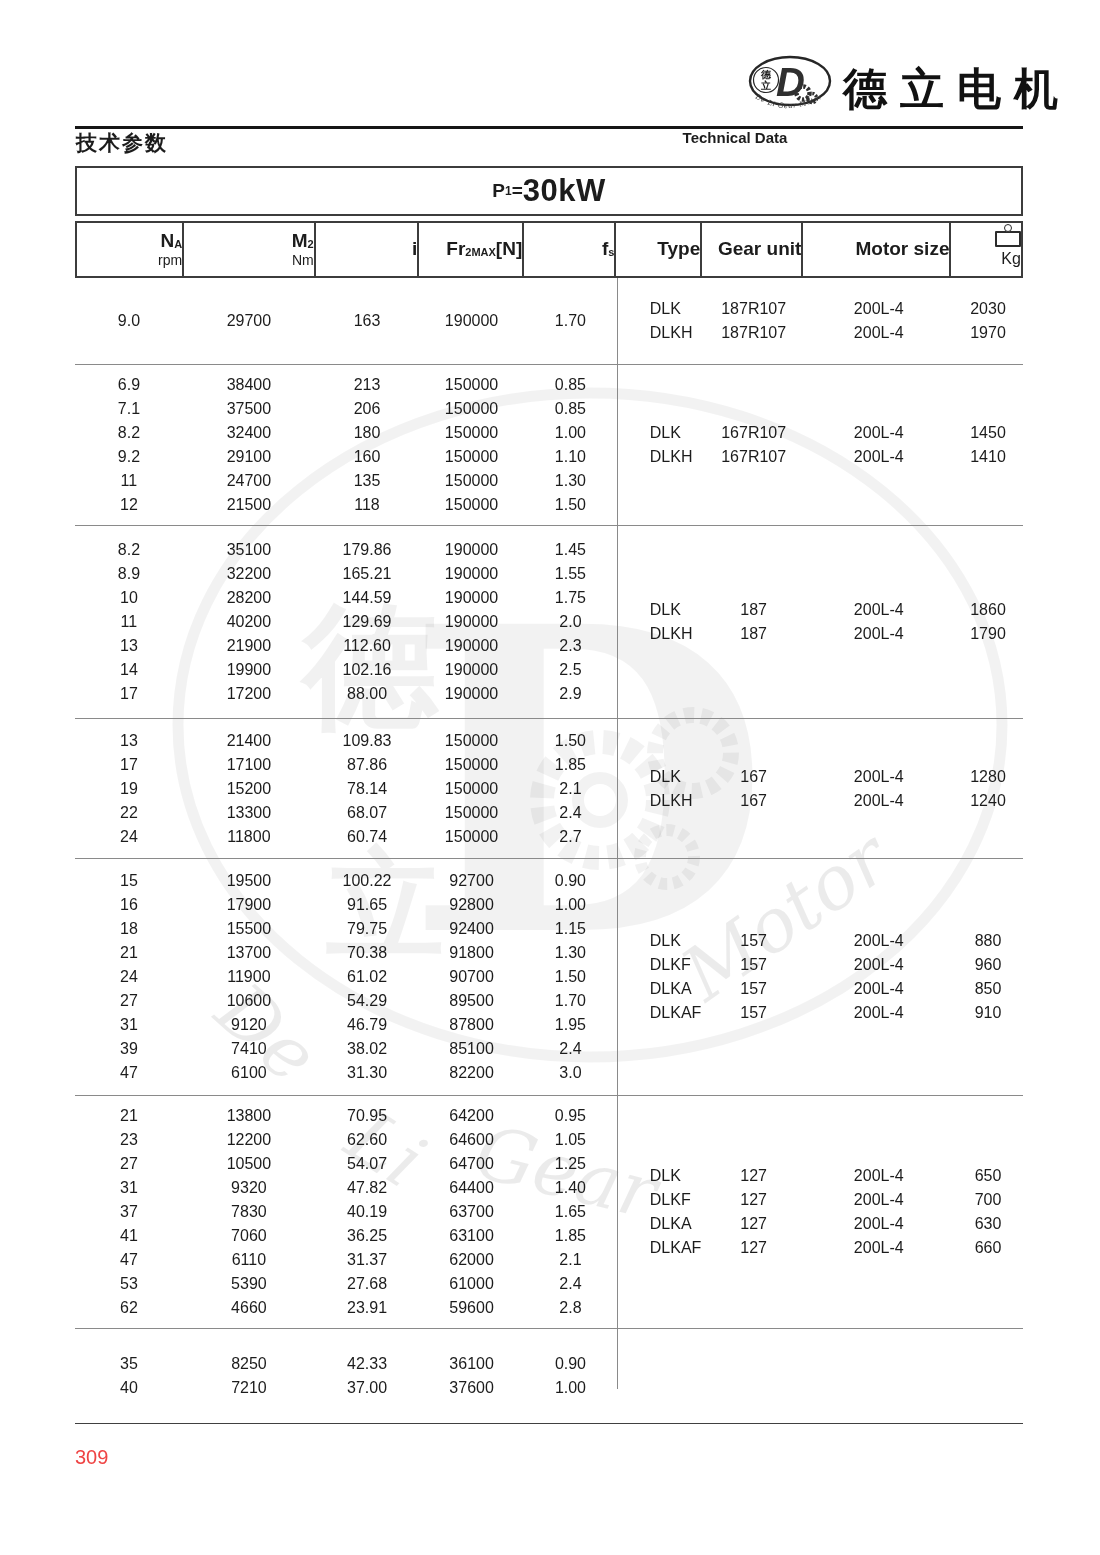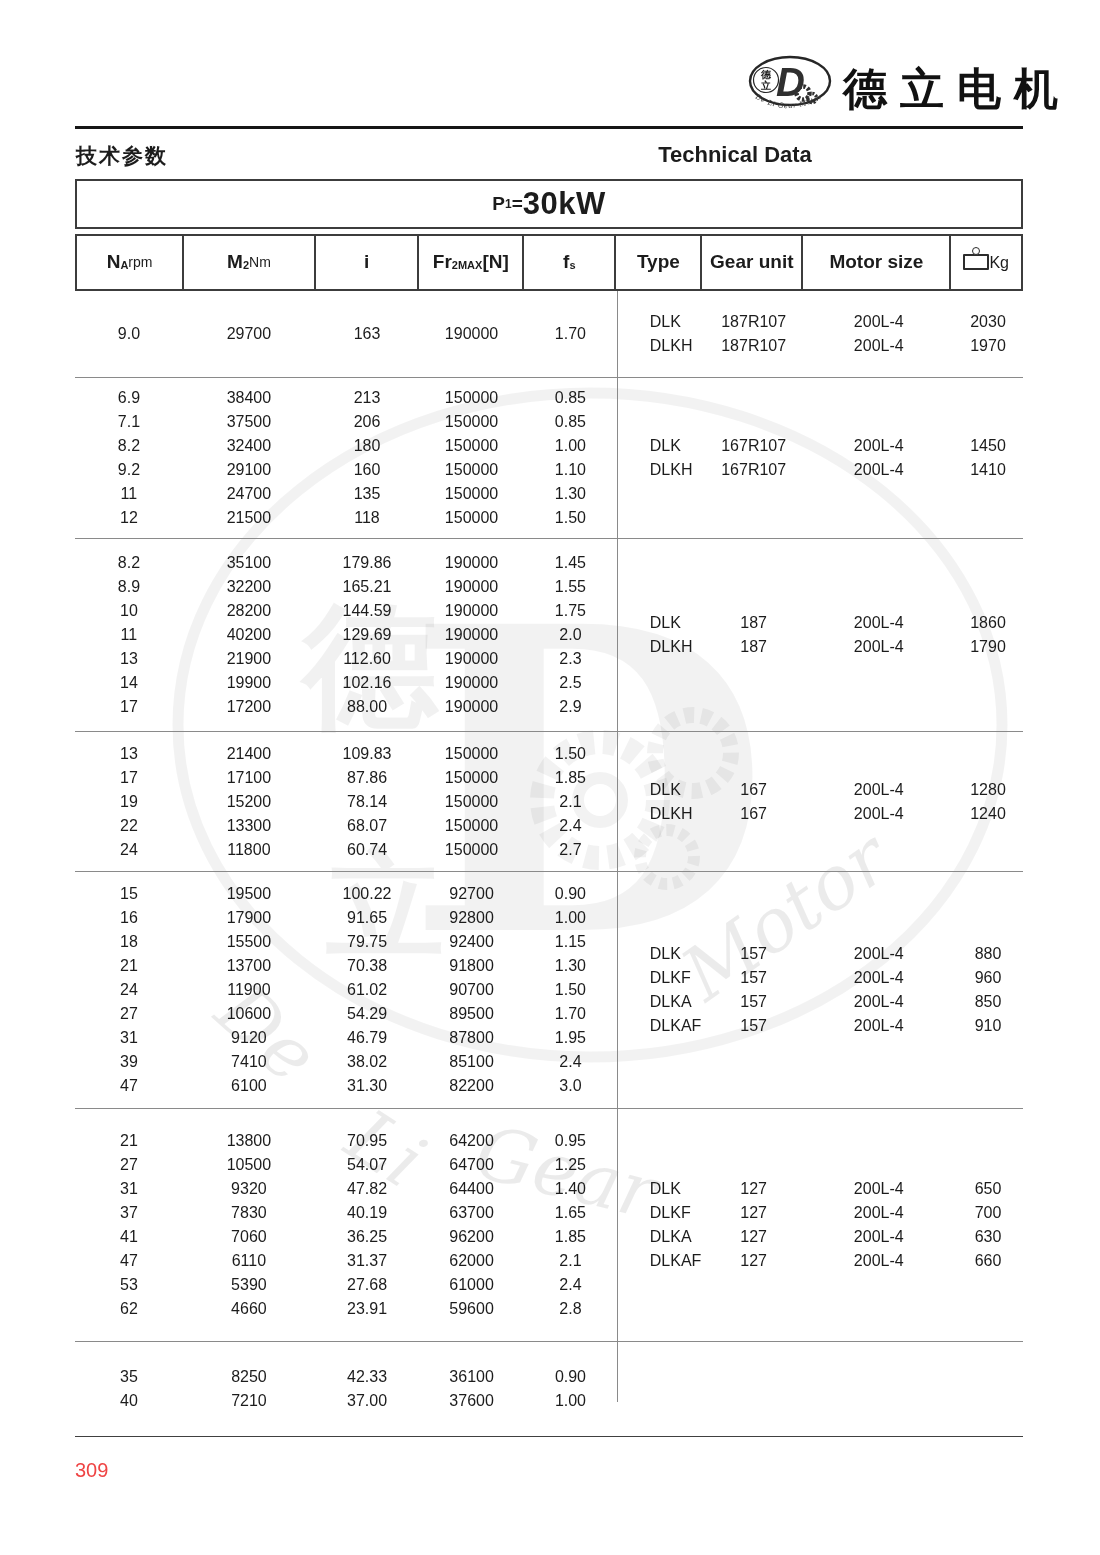--- a/index.html
+++ b/index.html
@@ -18,38 +18,38 @@
 
   .brand-area { position:relative; height:126px; }
   .brand-logo { position:absolute; left:671px; top:54px; width:92px; height:66px; }
   .brand-name {
     position:absolute; left:768px; top:60px; width:180px;
     font-family:"DejaVu Serif", serif; font-weight:bold; font-size:44px;
     letter-spacing:13px; color:#111; white-space:nowrap;
   }
   .top-rule { height:3px; background:#161616; }
 
-  .section-titles { position:relative; height:30px; margin-top:13px; }
+  .section-titles { position:relative; height:30px; }
   .title-cn { position:absolute; left:1px; top:0; font-size:21px; font-weight:bold; letter-spacing:2px; }
-  .title-en { position:absolute; left:580px; top:0; width:160px; text-align:center; font-size:22px; font-weight:bold; }
+  .title-en { position:absolute; left:580px; top:0; width:160px; text-align:center; font-size:15px; font-weight:bold; }
 
   .power-box {
     margin-top:7px; height:50px; border:2px solid #3c3c3c;
     display:flex; align-items:center; justify-content:center;
   }
   .power-box .p-small { font-size:19px; font-weight:bold; }
   .power-box sub { font-size:12px; font-weight:bold; vertical-align:-2px; }
   .power-box .p-big { font-size:31px; font-weight:bold; letter-spacing:0.5px; }
 
   
   .thead {
     margin-top:5px; height:57px; border:2px solid #3c3c3c;
     display:flex; align-items:stretch;
   }
-  .th { border-right:2px solid #3c3c3c; display:flex; flex-direction:row; align-items:center; justify-content:center; line-height:1.1; }
+  .th { border-right:2px solid #3c3c3c; display:flex; flex-direction:column; align-items:flex-end; justify-content:center; line-height:1.1; }
   .th:last-child { border-right:none; }
   .th .main { font-size:19px; font-weight:bold; }
   .th .main .subcaps { font-size:11px; font-weight:bold; vertical-align:-1px; letter-spacing:0; }
   .th .unit { font-size:14px; font-weight:normal; margin-top:1px; }
   .c1{width:11.35%}.c2{width:13.94%}.c3{width:10.98%}.c4{width:11.11%}.c5{width:9.77%}
   .c6{width:9.09%}.c7{width:10.71%}.c8{width:15.69%}.c9{width:7.36%}
 
   .kg-icon { width:26px; height:16px; border:2px solid #2c2c2c; border-radius:1px; position:relative; margin-bottom:2px; }
   .kg-icon::before {
     content:""; position:absolute; left:50%; top:-9px; transform:translateX(-50%);
@@ -473,20 +473,27 @@
         <div class="group" style="min-height: 233px;">
           <div class="g-left">
             <div class="row">
               <span class="cell lc1">21</span>
               <span class="cell lc2">13800</span>
               <span class="cell lc3">70.95</span>
               <span class="cell lc4">64200</span>
               <span class="cell lc5">0.95</span>
             </div>
             <div class="row">
+              <span class="cell lc1">23</span>
+              <span class="cell lc2">12200</span>
+              <span class="cell lc3">62.60</span>
+              <span class="cell lc4">64600</span>
+              <span class="cell lc5">1.05</span>
+            </div>
+            <div class="row">
               <span class="cell lc1">27</span>
               <span class="cell lc2">10500</span>
               <span class="cell lc3">54.07</span>
               <span class="cell lc4">64700</span>
               <span class="cell lc5">1.25</span>
             </div>
             <div class="row">
               <span class="cell lc1">31</span>
               <span class="cell lc2">9320</span>
               <span class="cell lc3">47.82</span>
@@ -497,21 +504,21 @@
               <span class="cell lc1">37</span>
               <span class="cell lc2">7830</span>
               <span class="cell lc3">40.19</span>
               <span class="cell lc4">63700</span>
               <span class="cell lc5">1.65</span>
             </div>
             <div class="row">
               <span class="cell lc1">41</span>
               <span class="cell lc2">7060</span>
               <span class="cell lc3">36.25</span>
-              <span class="cell lc4">96200</span>
+              <span class="cell lc4">63100</span>
               <span class="cell lc5">1.85</span>
             </div>
             <div class="row">
               <span class="cell lc1">47</span>
               <span class="cell lc2">6110</span>
               <span class="cell lc3">31.37</span>
               <span class="cell lc4">62000</span>
               <span class="cell lc5">2.1</span>
             </div>
             <div class="row">

